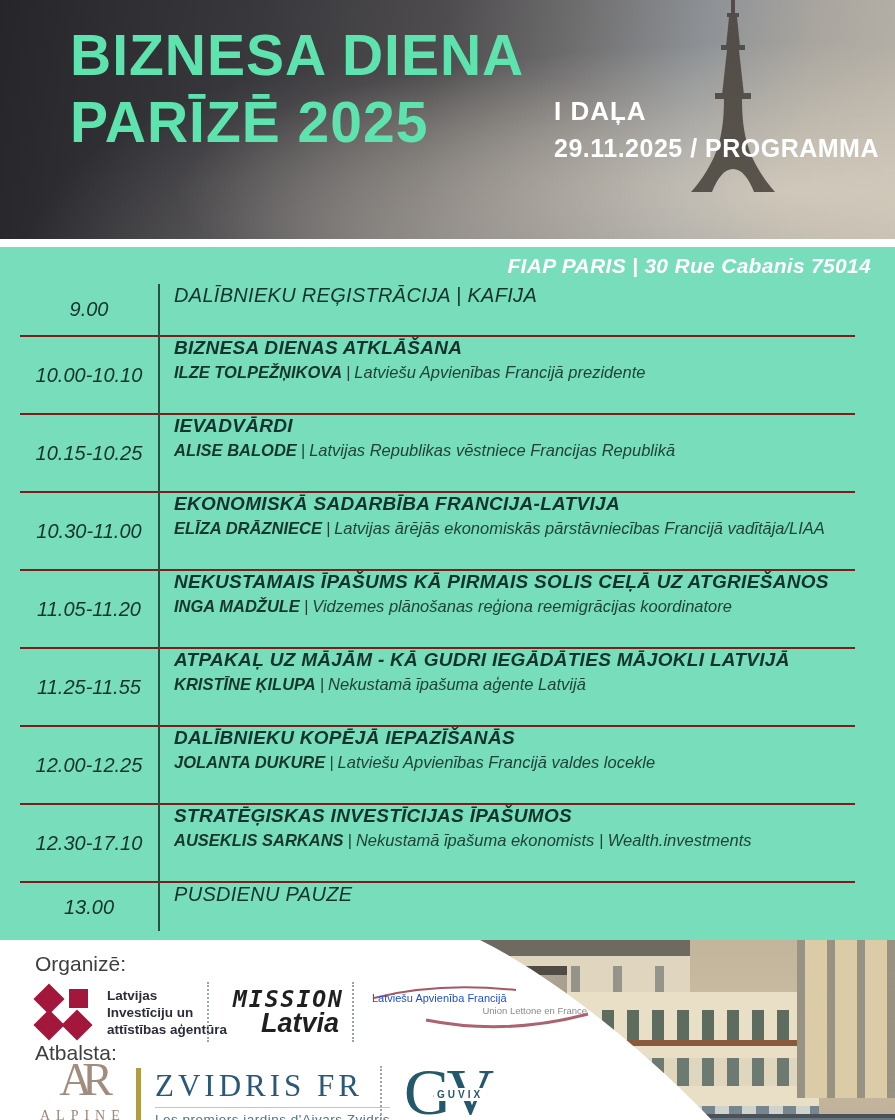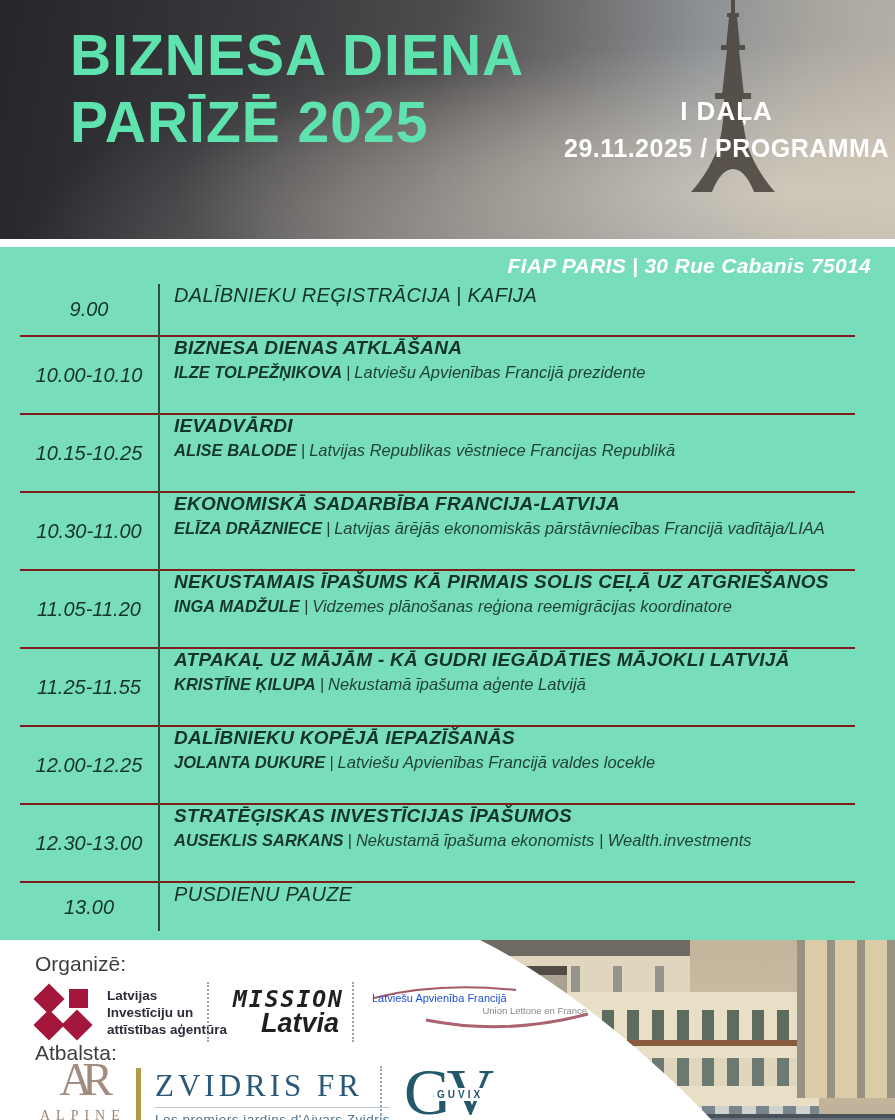--- a/index.html
+++ b/index.html
@@ -10,21 +10,21 @@
   .hero{position:relative;width:100%;height:239px;
         background:
           radial-gradient(ellipse at 88% 80%, rgba(228,218,200,.65), transparent 55%),
           radial-gradient(ellipse at 45% 115%, rgba(190,186,182,.45), transparent 55%),
           linear-gradient(100deg,#26252a 0%,#39383c 28%,#4e4c4e 48%,#6f6e6f 62%,#8e9296 76%,#aaa69f 88%,#b8b2a8 100%);
         overflow:hidden;}
   .eiffel{position:absolute;left:688px;top:0;}
   .hero-title{position:absolute;left:70px;top:22px;
         font-weight:800;font-size:57px;line-height:67px;letter-spacing:1px;
         color:#5ee3af;}
-  .hero-right{position:absolute;right:6px;top:96px;text-align:center;color:#ffffff;}
+  .hero-right{position:absolute;right:16px;top:96px;text-align:left;color:#ffffff;}
   .part-label{font-weight:800;font-size:26px;letter-spacing:1px;}
   .date-line{font-weight:800;font-size:25px;letter-spacing:.5px;margin-top:7px;}
 
   
   .body-green{position:relative;width:100%;height:693px;background:#77ddba;}
   .venue{height:37px;display:flex;align-items:center;justify-content:flex-end;
          padding-right:24px;color:#ffffff;font-weight:700;font-style:italic;
          font-size:21px;letter-spacing:.3px;margin-top:8px;}
   .table{position:relative;margin-left:20px;margin-right:40px;}
   .vline{position:absolute;left:138px;top:0;bottom:0;width:2px;background:#2b4f43;}
@@ -217,21 +217,21 @@
     <div class="cell-time">12.00-12.25</div>
     <div class="cell-main">
       <div class="session-title">DALĪBNIEKU KOPĒJĀ IEPAZĪŠANĀS</div>
       <div class="speaker-line">
         <span class="speaker-name">JOLANTA DUKURE</span><span class="speaker-sep">|</span><span class="speaker-role">Latviešu Apvienības Francijā valdes locekle</span>
       </div>
     </div>
   </div>
 
   <div class="row">
-    <div class="cell-time">12.30-13.00</div>
+    <div class="cell-time">12.30-17.10</div>
     <div class="cell-main">
       <div class="session-title">STRATĒĢISKAS INVESTĪCIJAS ĪPAŠUMOS</div>
       <div class="speaker-line">
         <span class="speaker-name">AUSEKLIS SARKANS</span><span class="speaker-sep">|</span><span class="speaker-role">Nekustamā īpašuma ekonomists | Wealth.investments</span>
       </div>
     </div>
   </div>
 
   <div class="row single">
     <div class="cell-time">13.00</div>

